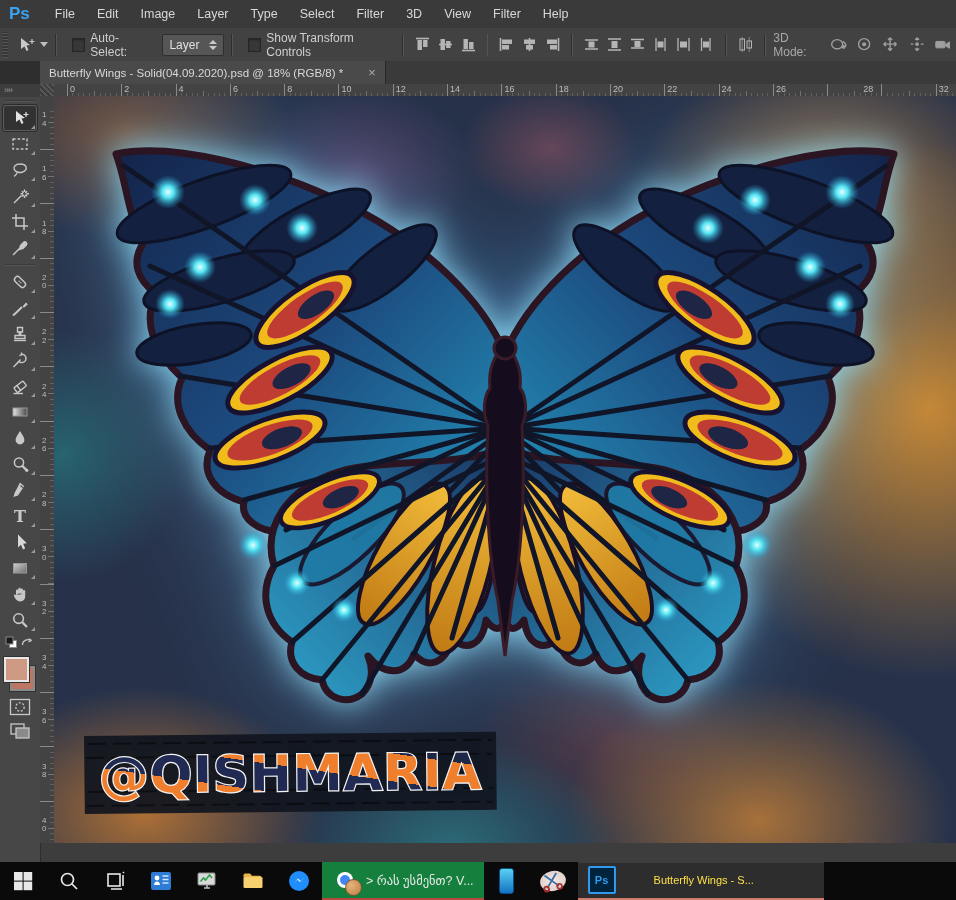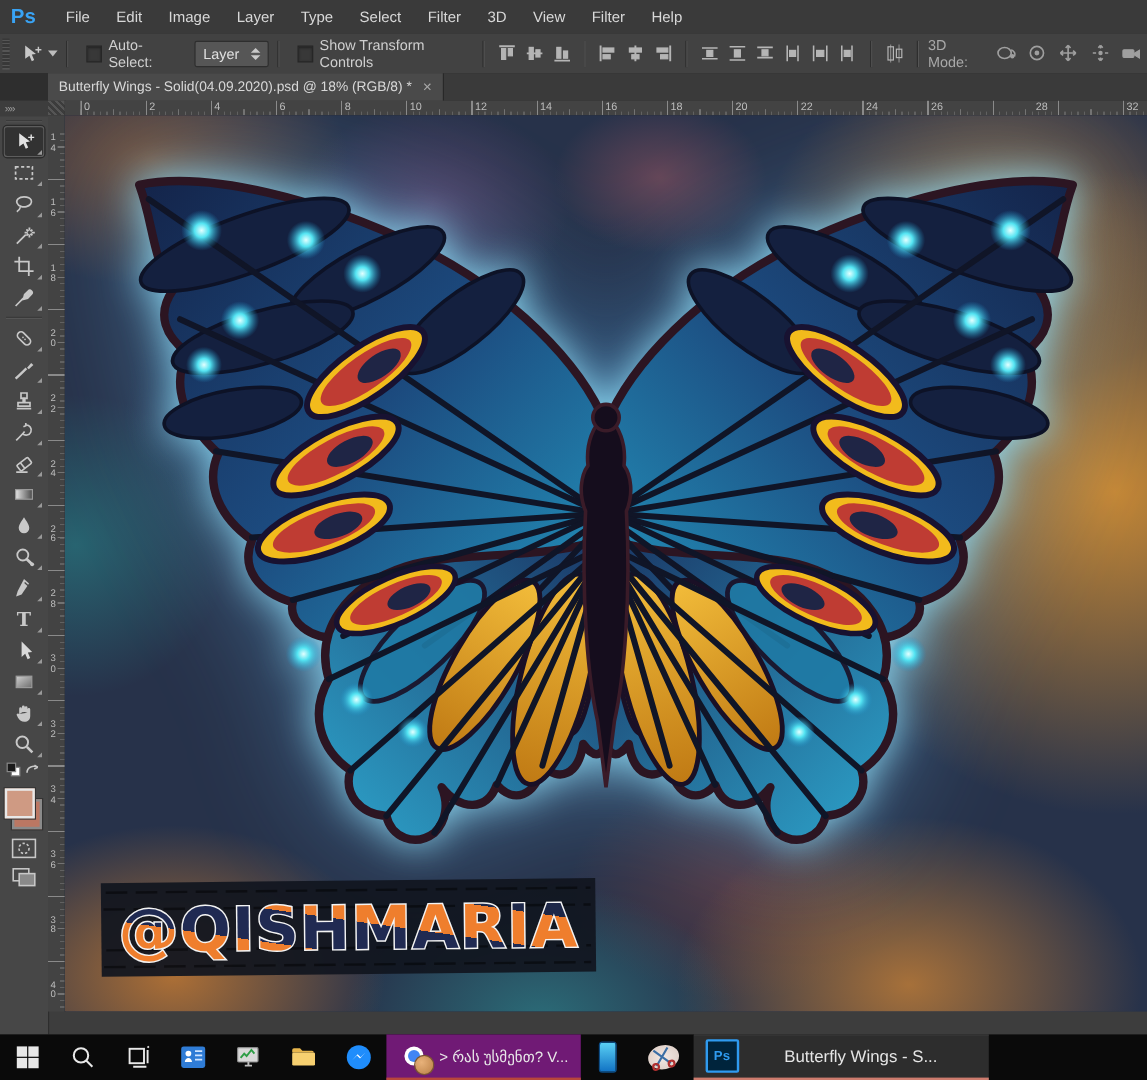--- a/index.html
+++ b/index.html
@@ -25,21 +25,21 @@
   .stepper .dn{border-top:4px solid #c9c9c9;}
   .tool-preset{display:flex;align-items:center;gap:4px;margin-left:8px;}
   .caret{width:0;height:0;border-left:4px solid transparent;border-right:4px solid transparent;border-top:5px solid #bdbdbd;}
   .obi{width:19px;height:19px;margin:0 2px;}
   .obi svg{width:19px;height:19px;}
   .obi3d{width:22px;height:20px;margin:0 3px;}
   
   #tabstrip{position:absolute;left:0;top:61px;width:956px;height:23px;background:#323232;display:flex;}
   #tab-spacer{width:40px;background:#2e2e2e;}
   .tab{background:#4a4a4a;color:#d8d8d8;font-size:11.5px;display:flex;align-items:center;
-    padding:0 9px;gap:9px;border-right:1px solid #282828;}
+    padding:0 9px;gap:25px;border-right:1px solid #282828;}
   .tab .close{color:#a8a8a8;font-size:13px;line-height:13px;}
   #tab-rest{flex:1;background:#3a3a3a;}
   
   #toolbar{position:absolute;left:0;top:84px;width:40px;height:778px;background:#474747;border-right:1px solid #2d2d2d;}
   #tb-flyout{height:13px;background:#3d3d3d;color:#9a9a9a;font-size:9px;line-height:12px;padding-left:4px;letter-spacing:-1px;}
   .tool{position:relative;width:34px;height:26px;margin-left:3px;display:flex;align-items:center;justify-content:center;border-radius:3px;}
   .tool svg{width:20px;height:20px;}
   .tool.selected{background:#323232;box-shadow:inset 0 0 0 1px #5d5d5d,0 0 0 1px #2a2a2a;}
   .tool::after{content:"";position:absolute;right:2px;bottom:2px;width:0;height:0;
     border-left:4px solid transparent;border-bottom:4px solid #9a9a9a;}
@@ -95,24 +95,24 @@
   #doc-info{color:#c9c9c9;font-size:11px;margin-left:38px;}
   #status-arrow{width:0;height:0;border-top:5px solid transparent;border-bottom:5px solid transparent;border-left:7px solid #1d1d1d;margin-left:22px;}
   #hscroll{position:relative;flex:1;align-self:stretch;margin-left:10px;background:#2c2c2c;border-left:1px solid #222;}
   #hscroll .arrow-l{position:absolute;left:4px;top:6px;width:0;height:0;border-top:4px solid transparent;border-bottom:4px solid transparent;border-right:5px solid #8f8f8f;}
   #hthumb{position:absolute;left:270px;top:2px;width:210px;height:14px;background:linear-gradient(#9c9c9c,#868686);border-radius:2px;border:1px solid #5a5a5a;}
   
   #taskbar{position:absolute;left:0;top:862px;width:956px;height:38px;background:#0a0a0a;display:flex;align-items:stretch;}
   .tb-btn{width:46px;display:flex;align-items:center;justify-content:center;}
   .tb-btn svg{width:24px;height:24px;}
   .task-app{position:relative;display:flex;align-items:center;gap:8px;padding:0 10px;}
-  #chrome-task{background:#701a75;border-bottom:2px solid #b8473c;max-width:160px;justify-content:center;}
+  #chrome-task{background:#15803d;border-bottom:2px solid #b8473c;max-width:160px;justify-content:center;}
   #chrome-task .label{color:#e8e8e8;font-size:12.5px;white-space:nowrap;overflow:hidden;}
   #ps-task{background:#2d2d2d;border-bottom:2px solid #cd7c6e;width:226px;margin-left:2px;box-shadow:inset 0 1px 0 #3c3c3c;}
-  #ps-task .label{color:#e5e5e5;font-size:14px;white-space:nowrap;overflow:hidden;padding-left:30px;}
+  #ps-task .label{color:#fde047;font-size:11px;white-space:nowrap;overflow:hidden;padding-left:30px;}
   #ps-badge{width:24px;height:24px;background:#00243c;border:2px solid #2f9bf0;border-radius:2px;
     color:#2f9bf0;font-size:11px;font-weight:bold;display:flex;align-items:center;justify-content:center;flex:0 0 auto;}
   #chrome-icon{position:relative;width:26px;height:26px;flex:0 0 auto;}
   #chrome-ball{width:26px;height:26px;border-radius:50%;
     background:conic-gradient(from -45deg,#ea4335 0 33%,#34a853 33% 66%,#fbbc05 66% 100%);position:relative;}
   #chrome-ball::before{content:"";position:absolute;left:5px;top:5px;width:16px;height:16px;border-radius:50%;background:#fff;}
   #chrome-ball::after{content:"";position:absolute;left:8px;top:8px;width:10px;height:10px;border-radius:50%;background:#4285f4;}
   #cookie-overlay{position:absolute;right:-4px;bottom:-3px;width:15px;height:15px;border-radius:50%;
     background:radial-gradient(circle at 35% 35%,#e8b27a,#b97f46);border:1px solid #7a5430;}
   .phone-icon{width:13px;height:24px;border-radius:3px;background:linear-gradient(#5ad0f4,#1273c4);border:1px solid #0d4d86;}

